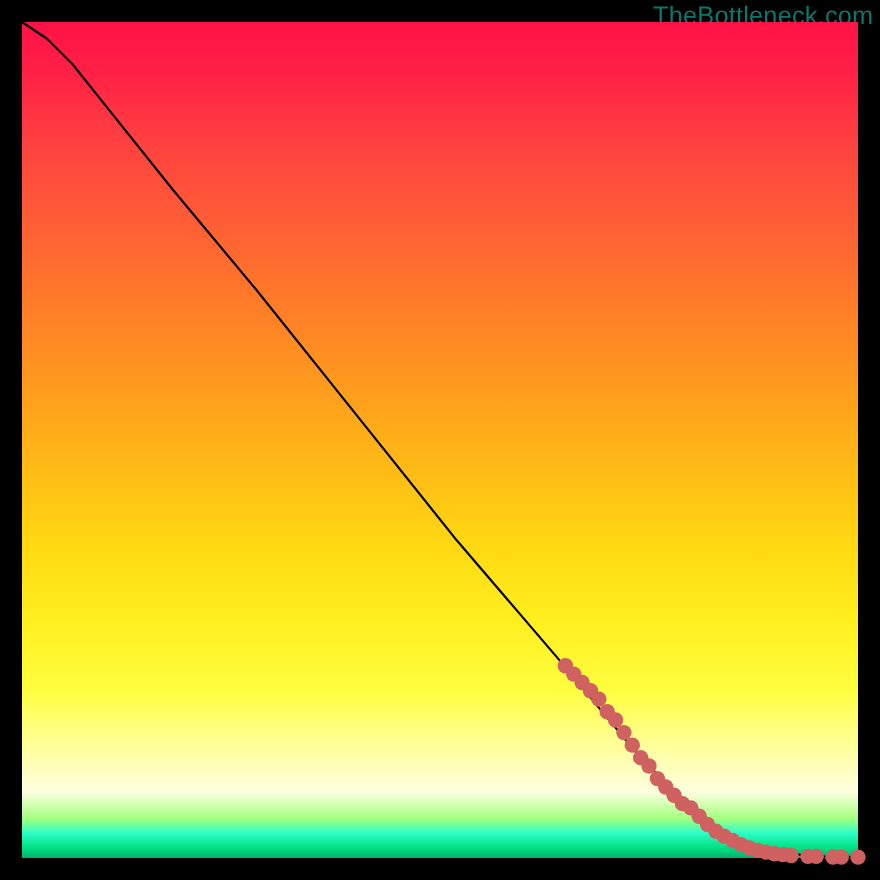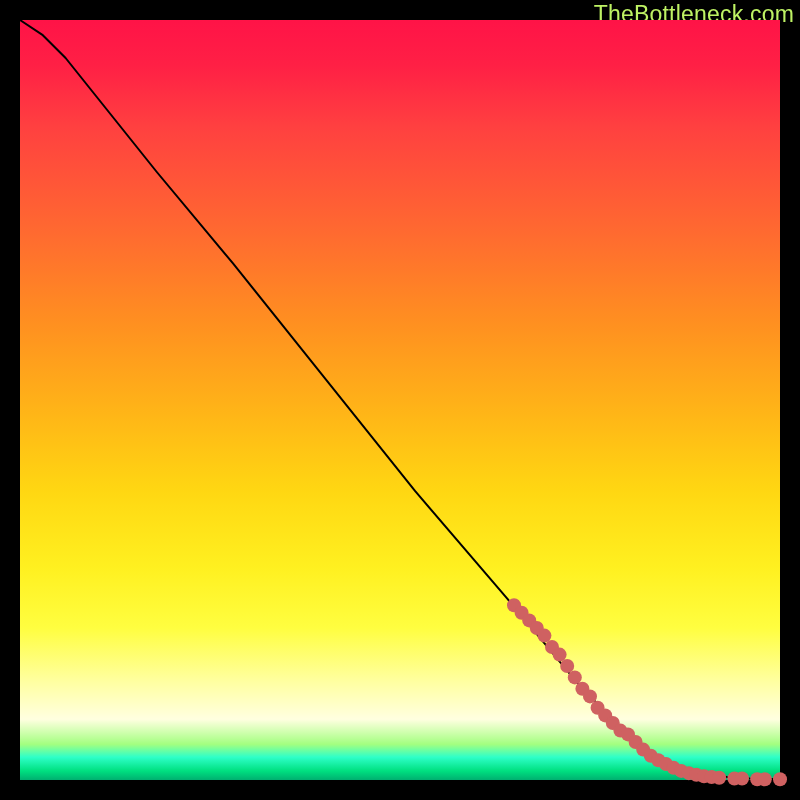--- a/index.html
+++ b/index.html
@@ -39,21 +39,21 @@
       #a3ff80 95.3%,
       #2effc8 97%,
       #00e080 98.8%,
       #00b070 100%
     );
   }
   .watermark {
     position: absolute;
     top: 1px;
     right: 6px;
-    color: #bef264;
+    color: #0f766e;
     font-size: 23px;
     font-weight: 400;
     letter-spacing: 0.2px;
     user-select: none;
   }
   svg.curve {
     position: absolute;
     left: 0;
     top: 0;
     width: 760px;

